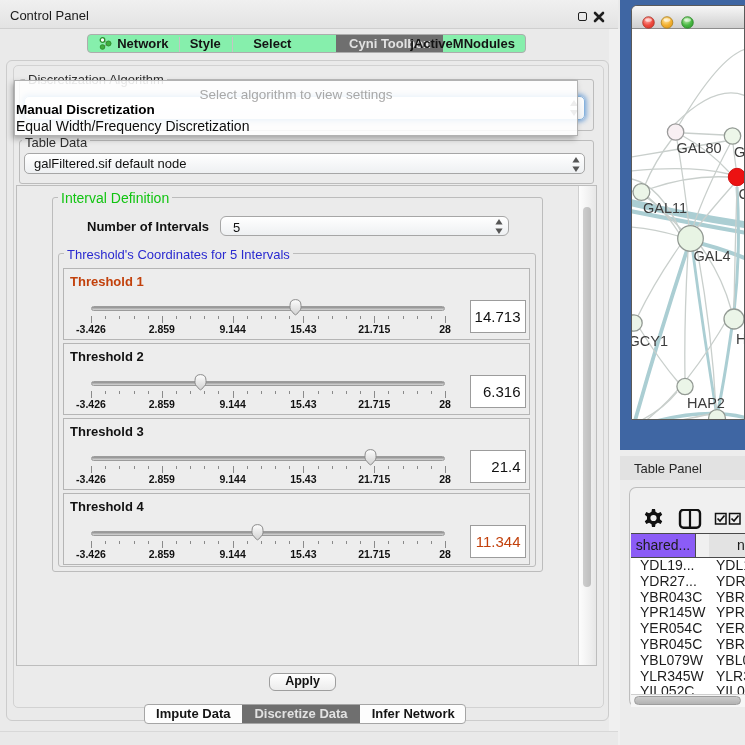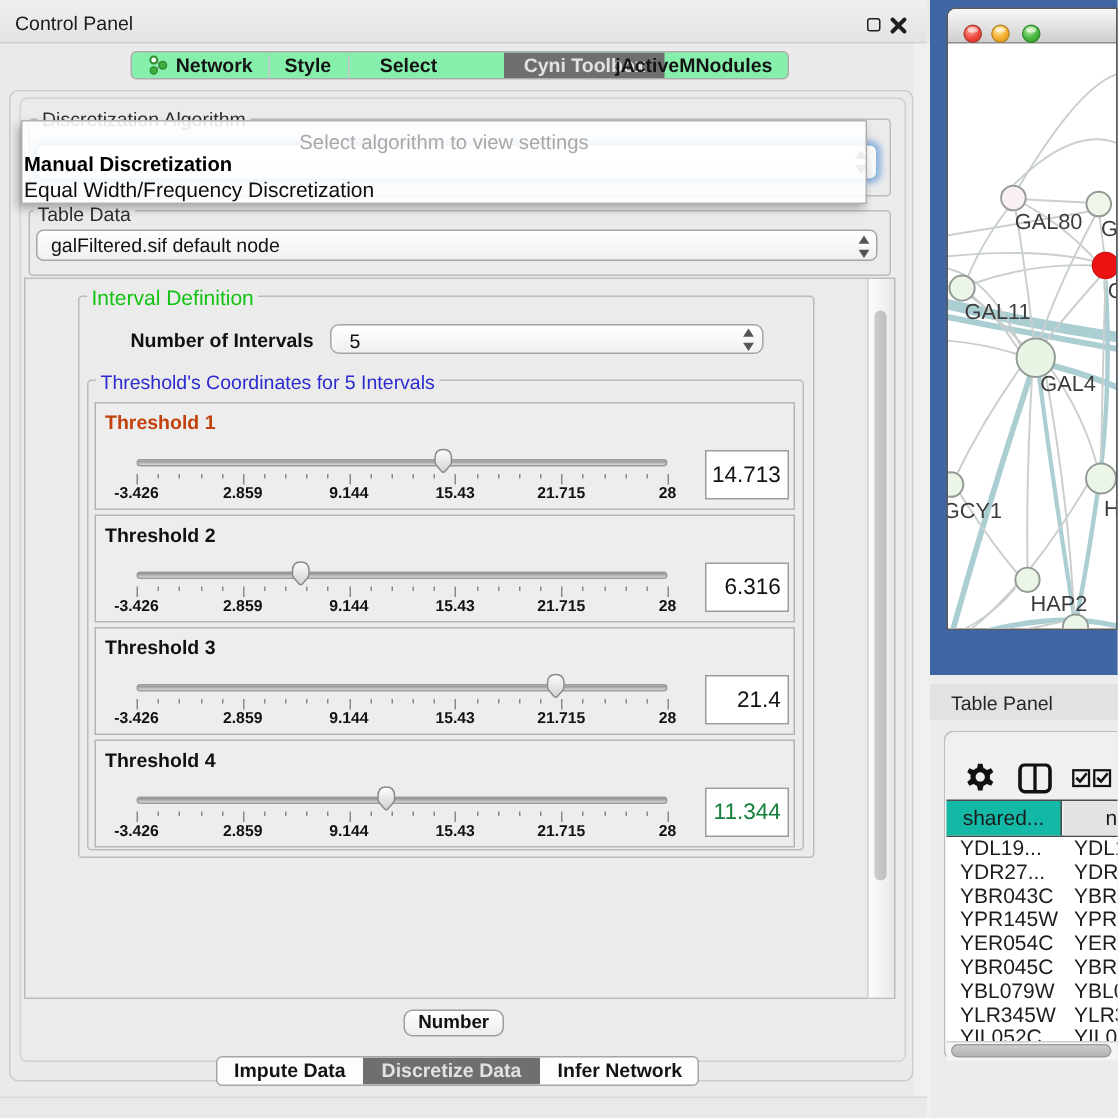--- a/index.html
+++ b/index.html
@@ -232,22 +232,22 @@
 <div class="ab" style="left:417.0px;top:547.5px;width:56px;text-align:center;font-size:10.5px;font-weight:bold;color:#111;">28</div>
 <svg class="ab" style="left:249.9px;top:522.5px;" width="15" height="19">
       <defs>
         <linearGradient id="g493" x1="0" y1="0" x2="0" y2="1">
           <stop offset="0" stop-color="#fdfdfd"></stop>
           <stop offset="1" stop-color="#d2d2d2"></stop>
         </linearGradient>
       </defs>
       <path d="M2 7.4 Q2 1.6 7.5 1.6 Q13 1.6 13 7.4 L13 9.7 Q13 11.4 11.7 12.7 L8.7 16.2 Q7.5 17.5 6.3 16.2 L3.3 12.7 Q2 11.4 2 9.7 Z" fill="url(#g493)" stroke="#8b8b8b" stroke-width="1"></path>
     </svg>
-<div class="ab" style="left:470px;top:525px;width:55.5px;height:33px;background:#fff;border:1px solid #9c9c9c;font-size:15px;color:#15803d;text-align:right;line-height:31px;padding-right:4px;">11.344</div>
-<div class="ab" style="left:269px;top:673px;width:67px;height:17.5px;background:linear-gradient(#ffffff,#ececec);border:1px solid #9e9e9e;border-radius:6px;text-align:center;font-size:12.5px;font-weight:600;color:#111;line-height:15.5px;">Number</div>
+<div class="ab" style="left:470px;top:525px;width:55.5px;height:33px;background:#fff;border:1px solid #9c9c9c;font-size:15px;color:#c2410c;text-align:right;line-height:31px;padding-right:4px;">11.344</div>
+<div class="ab" style="left:269px;top:673px;width:67px;height:17.5px;background:linear-gradient(#ffffff,#ececec);border:1px solid #9e9e9e;border-radius:6px;text-align:center;font-size:12.5px;font-weight:600;color:#111;line-height:15.5px;">Apply</div>
 <div class="ab" style="left:143.5px;top:704px;width:322px;height:19.5px;background:#fdfdfd;border:1px solid #a5a5a5;border-radius:4px;overflow:hidden;">
       <div class="ab" style="left:0px;top:0;width:97.5px;height:100%;display:flex;align-items:center;justify-content:center;color:#141414;font-size:13px;font-weight:700;overflow:hidden;white-space:nowrap;">Impute Data</div>
       <div class="ab" style="left:97.5px;top:0;width:118.0px;height:100%;display:flex;align-items:center;justify-content:center;background:#6f6f6f;color:#e2e2e2;font-size:13px;font-weight:700;overflow:hidden;white-space:nowrap;">Discretize Data</div>
       <div class="ab" style="left:215.5px;top:0;width:106.5px;height:100%;display:flex;align-items:center;justify-content:center;color:#141414;font-size:13px;font-weight:700;overflow:hidden;white-space:nowrap;">Infer Network</div>
     </div>
 <div class="ab" style="left:608.5px;top:29px;width:11.5px;height:716px;background:#f0f0f0;"></div>
 <div class="ab" style="left:620px;top:0;width:125px;height:450px;background:#3f66a3;"></div>
 <div class="ab" style="left:631px;top:5px;width:114px;height:415px;border:1px solid #5a5a5a;border-radius:6px 0 0 0;overflow:hidden;background:#fff;">
 <div class="ab" style="left:0;top:0;width:114px;height:23px;background:linear-gradient(#f7f7f7,#cfcfcf);border-bottom:1px solid #8d8d8d;"></div>
 <svg class="ab" style="left:10px;top:10px;" width="70" height="14">
@@ -352,21 +352,21 @@
 <line x1="47" y1="1" x2="47" y2="19" stroke="#111" stroke-width="2.2"></line>
 <g stroke="#111" stroke-width="1.5" fill="none">
 <rect x="72.5" y="4.5" width="10.5" height="10.5"></rect>
 <rect x="86.5" y="4.5" width="10.5" height="10.5"></rect>
 <path d="M74.5 9.5 L77 12 L81.5 6.5" stroke-width="1.7"></path>
 <path d="M88.5 9.5 L91 12 L95.5 6.5" stroke-width="1.7"></path>
 </g>
 </svg>
 </div>
 <div class="ab" style="left:631px;top:533px;width:114px;height:25px;border-top:1px solid #4a4a4a;border-bottom:1px solid #4a4a4a;">
-<div class="ab" style="left:0;top:0;width:77px;height:23px;background:#14b8a6;border-right:1px solid #4a4a4a;text-align:center;font-size:14px;color:#1c1c1c;line-height:23px;">shared...</div>
+<div class="ab" style="left:0;top:0;width:65px;height:23px;background:#8b5cf6;border-right:1px solid #4a4a4a;text-align:center;font-size:14px;color:#1c1c1c;line-height:23px;">shared...</div>
 <div class="ab" style="left:78px;top:0;width:36px;height:23px;background:#e3e3e3;font-size:14px;color:#1c1c1c;line-height:23px;padding-left:28px;">na</div>
 </div>
 <div class="ab" style="left:631px;top:558px;width:114px;height:136px;background:#fff;"></div>
 <div class="ab" style="left:640px;top:558.0px;width:70px;height:15.8px;font-size:14px;color:#1d1d1d;line-height:15.8px;overflow:hidden;">YDL19...</div>
     <div class="ab" style="left:716px;top:558.0px;width:29px;height:15.8px;font-size:14px;color:#1d1d1d;line-height:15.8px;overflow:hidden;">YDL19...</div>
 <div class="ab" style="left:640px;top:573.8px;width:70px;height:15.8px;font-size:14px;color:#1d1d1d;line-height:15.8px;overflow:hidden;">YDR27...</div>
     <div class="ab" style="left:716px;top:573.8px;width:29px;height:15.8px;font-size:14px;color:#1d1d1d;line-height:15.8px;overflow:hidden;">YDR27...</div>
 <div class="ab" style="left:640px;top:589.6px;width:70px;height:15.8px;font-size:14px;color:#1d1d1d;line-height:15.8px;overflow:hidden;">YBR043C</div>
     <div class="ab" style="left:716px;top:589.6px;width:29px;height:15.8px;font-size:14px;color:#1d1d1d;line-height:15.8px;overflow:hidden;">YBR043C</div>
 <div class="ab" style="left:640px;top:605.4px;width:70px;height:15.8px;font-size:14px;color:#1d1d1d;line-height:15.8px;overflow:hidden;">YPR145W</div>

